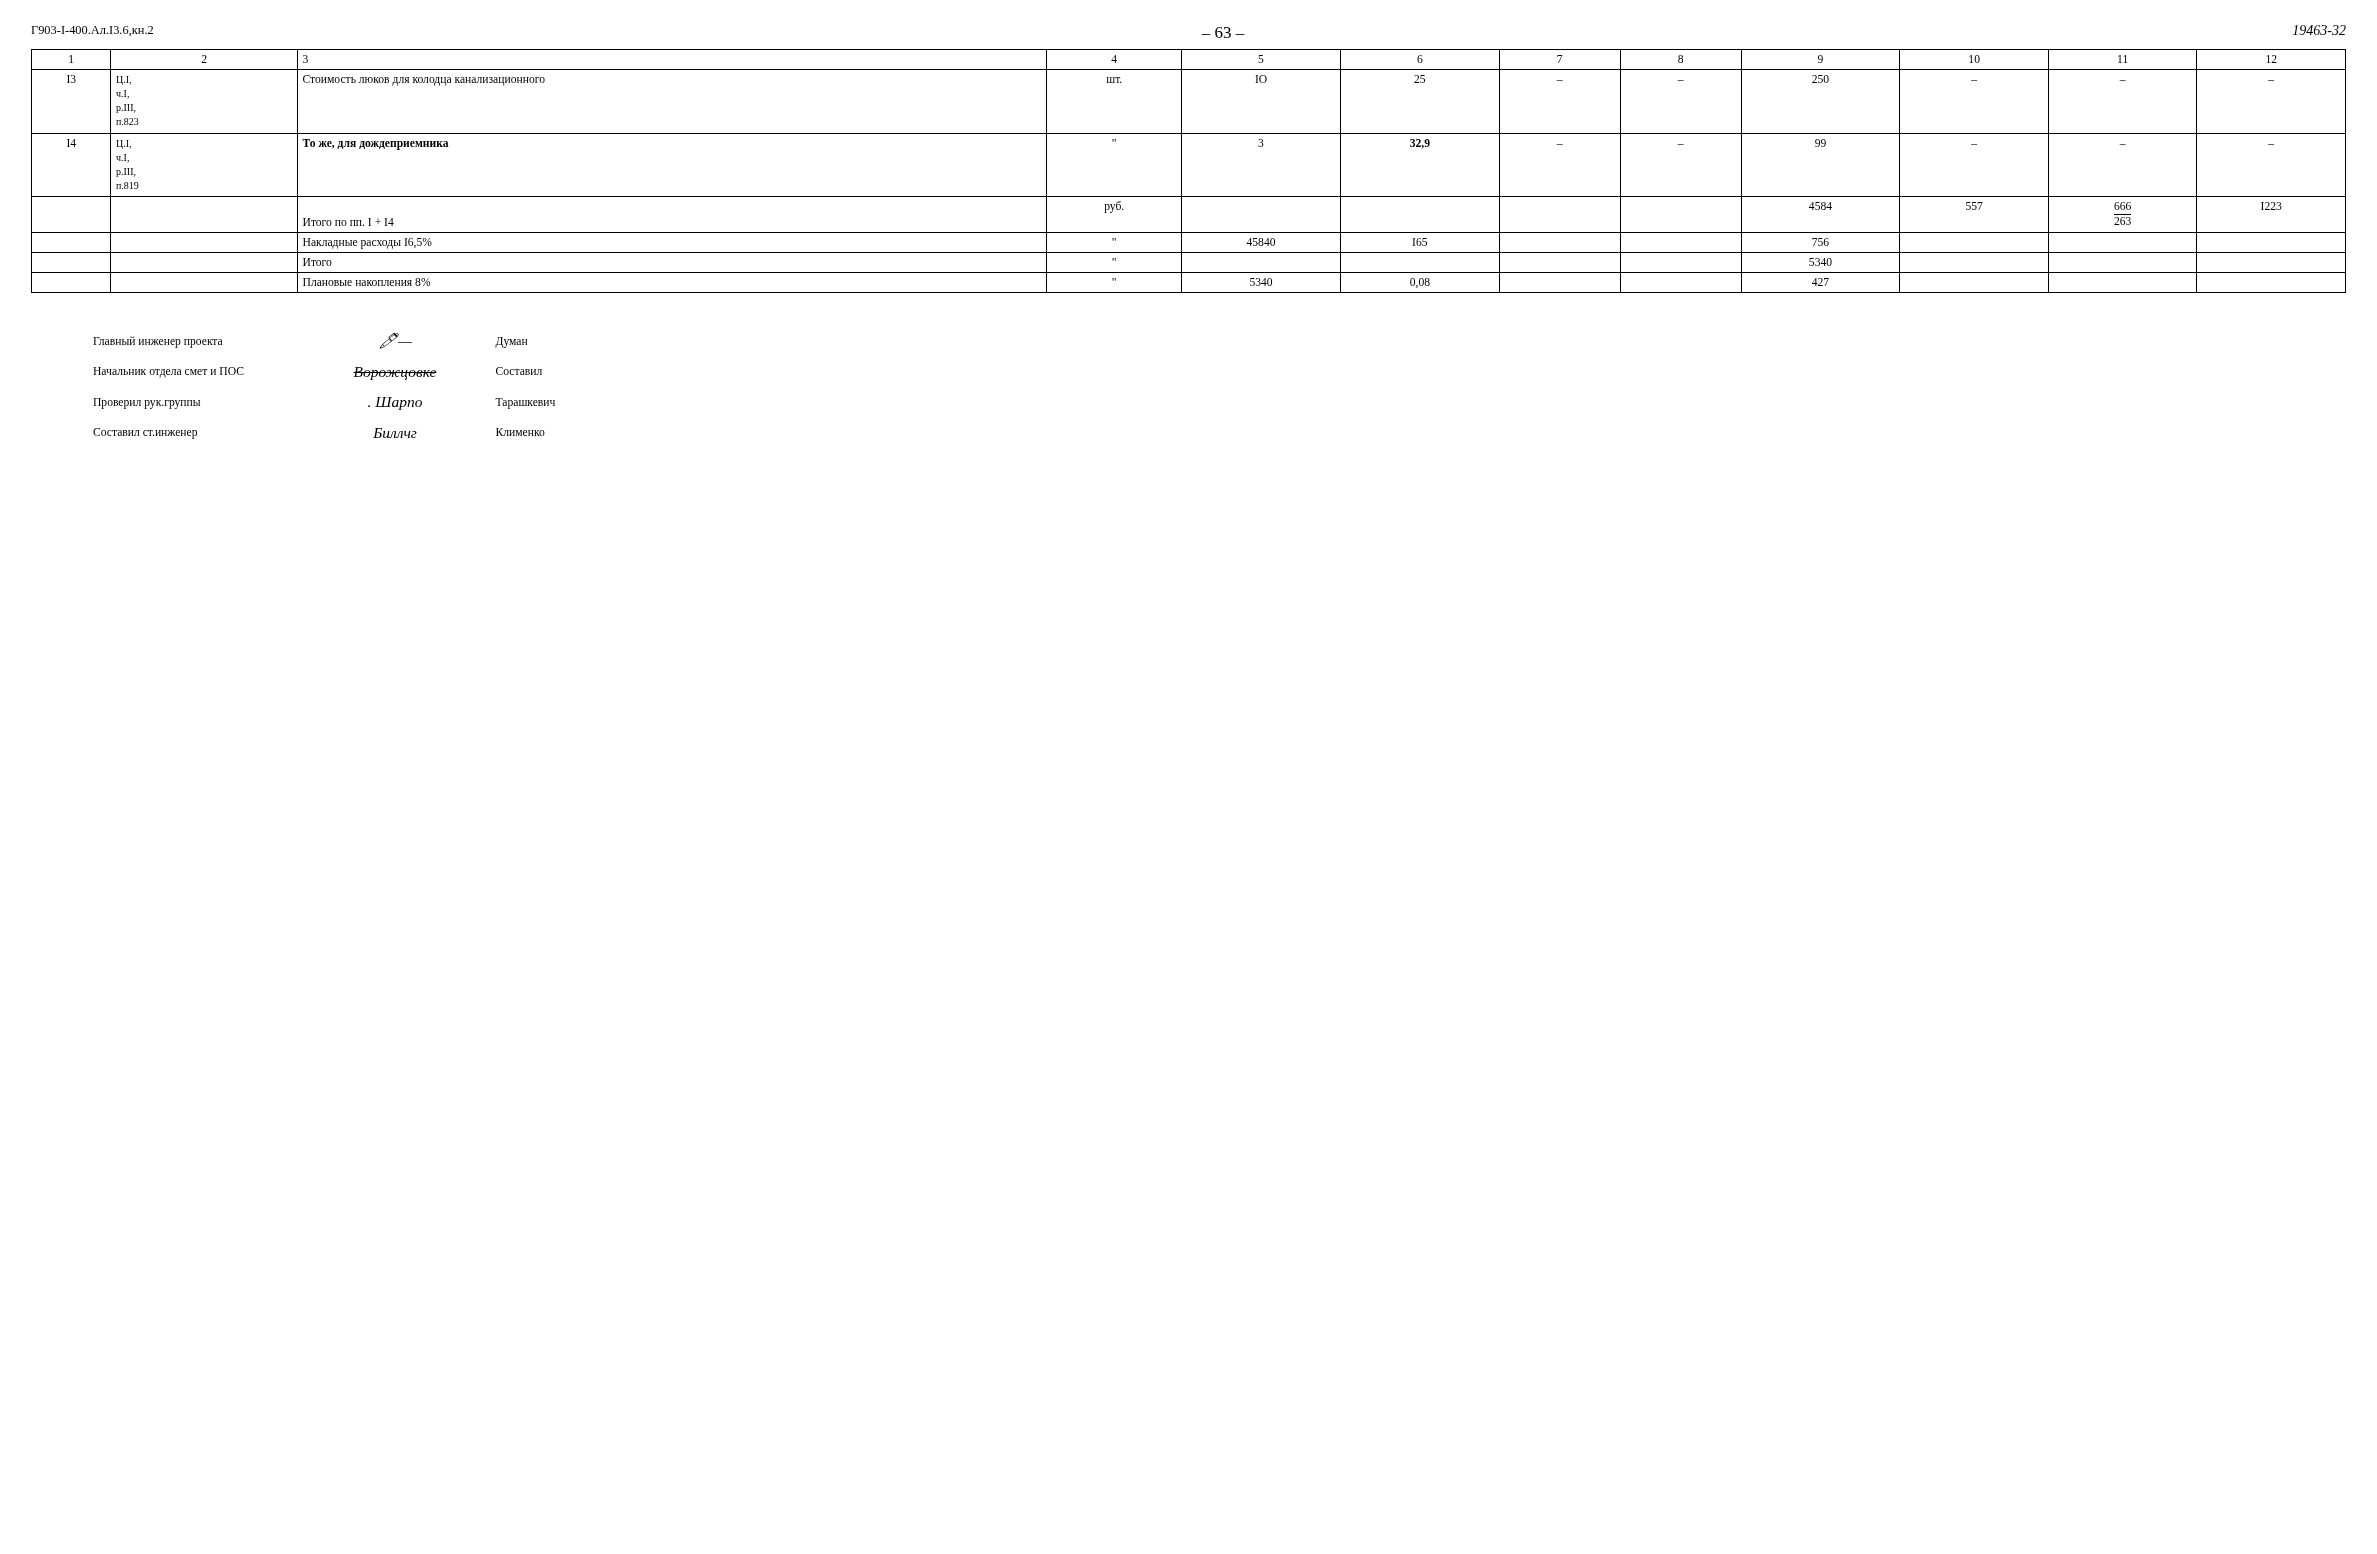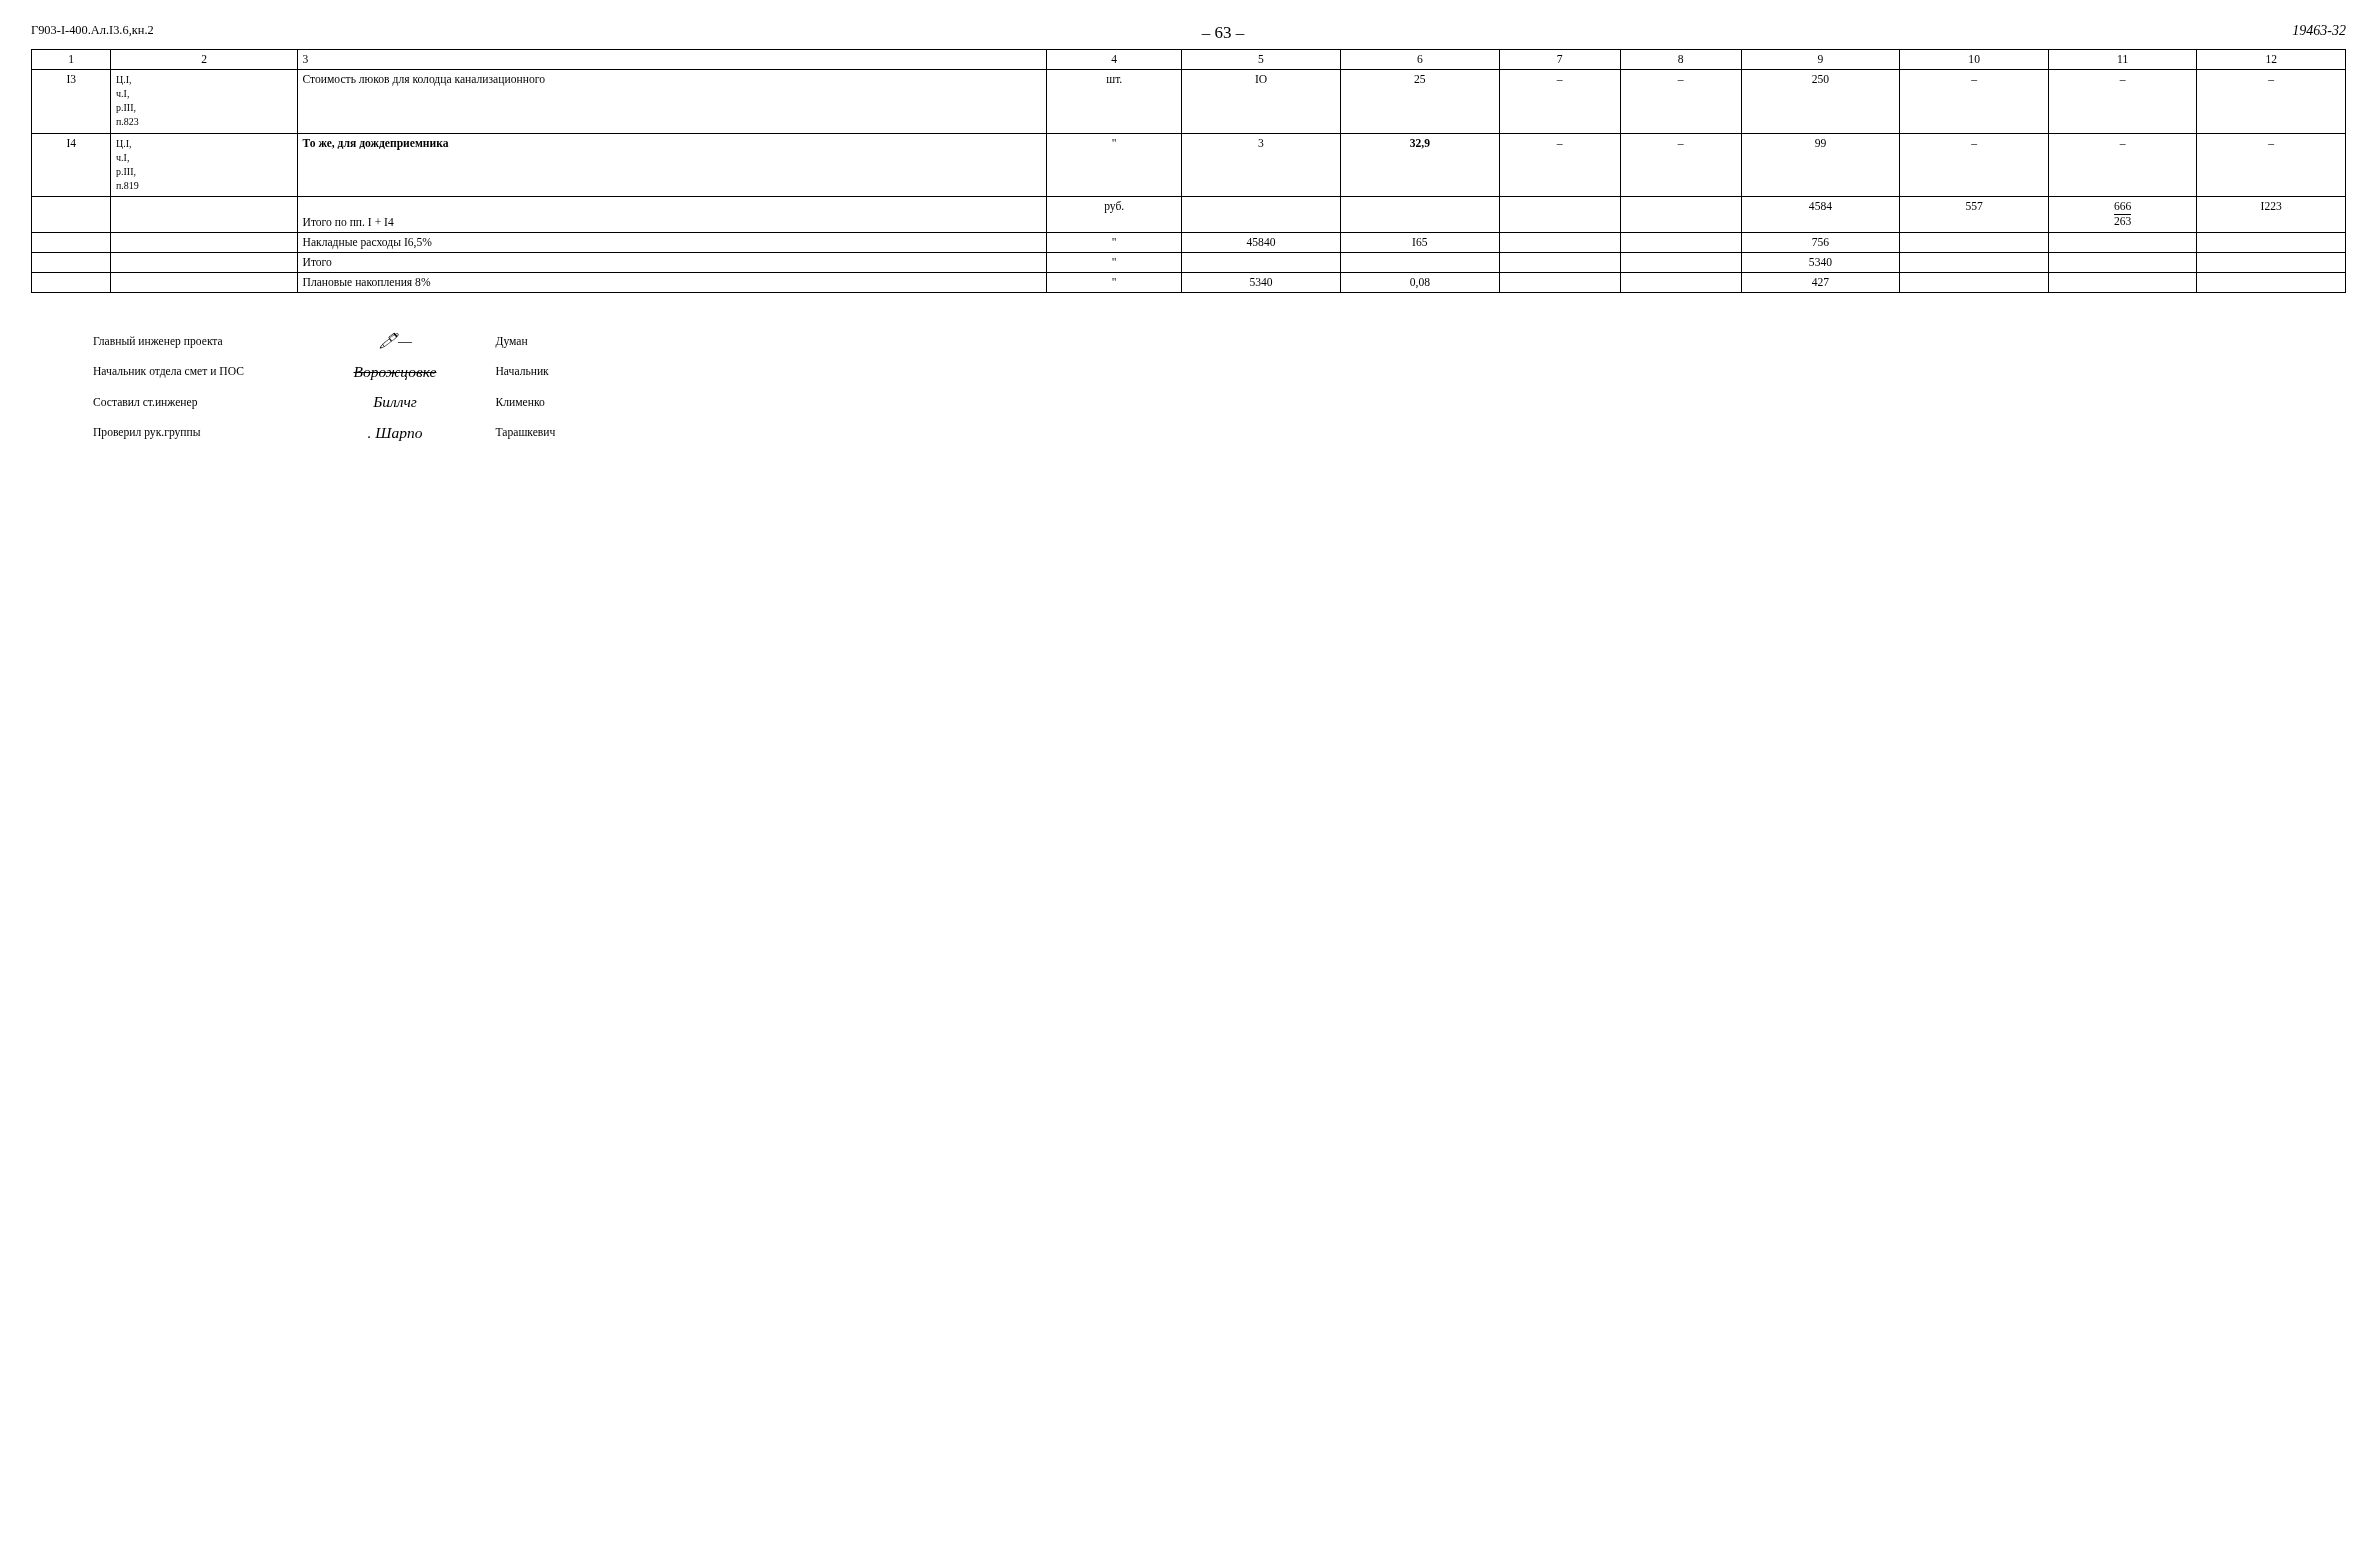--- a/index.html
+++ b/index.html
@@ -208,26 +208,26 @@
 
 <div class="signatures-section">
   <div class="sig-row">
     <div class="sig-label">Главный инженер проекта</div>
     <div class="sig-sign" style="font-family: cursive; font-size:15.5px;">🖊—</div>
     <div class="sig-name">Думан</div>
   </div>
   <div class="sig-row">
     <div class="sig-label">Начальник отдела смет и ПОС</div>
     <div class="sig-sign" style="font-family: cursive; font-size:15.5px; text-decoration: line-through;">Ворожцовке</div>
-    <div class="sig-name">Начальник</div>
+    <div class="sig-name">Составил</div>
+  </div>
+  <div class="sig-row">
+    <div class="sig-label">Проверил рук.группы</div>
+    <div class="sig-sign" style="font-family: cursive; font-size:15.5px;">. Шарпо</div>
+    <div class="sig-name">Тарашкевич</div>
   </div>
   <div class="sig-row">
     <div class="sig-label">Составил ст.инженер</div>
     <div class="sig-sign" style="font-family: cursive; font-size:15.5px;">Биллчг</div>
     <div class="sig-name">Клименко</div>
   </div>
-  <div class="sig-row">
-    <div class="sig-label">Проверил рук.группы</div>
-    <div class="sig-sign" style="font-family: cursive; font-size:15.5px;">. Шарпо</div>
-    <div class="sig-name">Тарашкевич</div>
-  </div>
 </div>
 
 
 </body></html>

